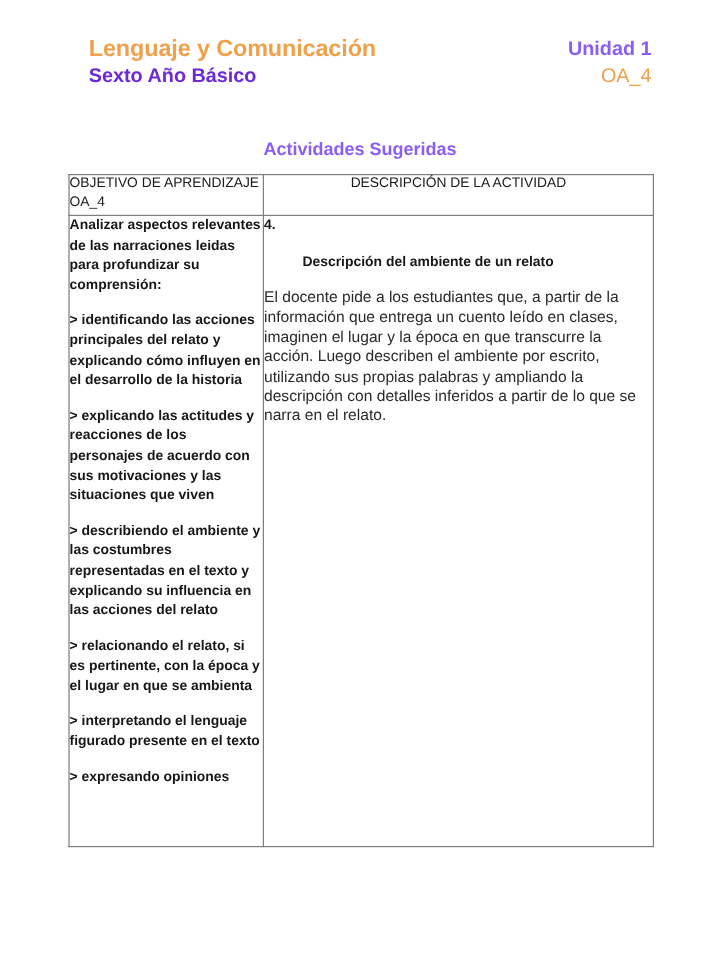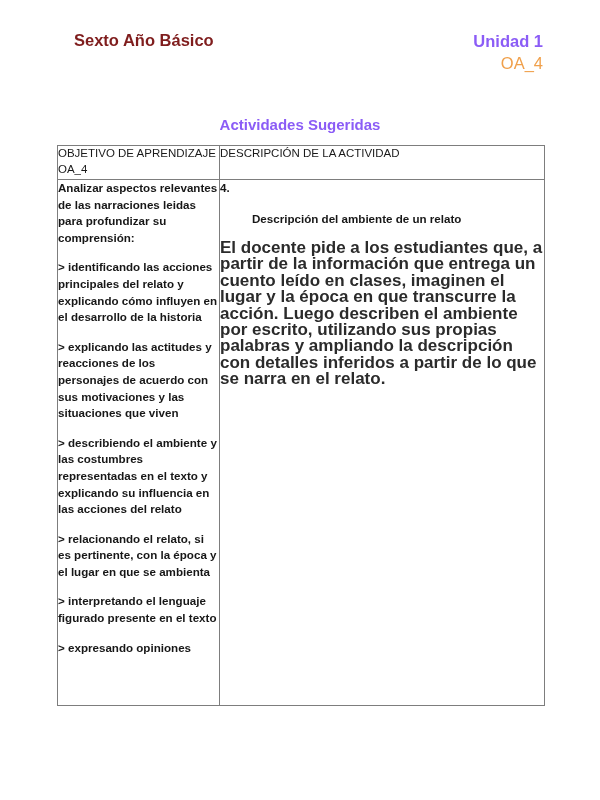--- a/index.html
+++ b/index.html
@@ -47,21 +47,21 @@
     font-size: 19.5px;
     font-weight: bold;
     color: #f0a04b;
     line-height: 23px;
     letter-spacing: -0.1px;
     white-space: nowrap;
   }
   .grade-title {
     font-size: 16.5px;
     font-weight: bold;
-    color: #7f1d1d;
+    color: #6d28d9;
     line-height: 21px;
     white-space: nowrap;
   }
   .unit-label {
     font-size: 16.5px;
     font-weight: bold;
     color: #8b5cf6;
     line-height: 23px;
     white-space: nowrap;
   }
@@ -111,21 +111,21 @@
     text-align: left;
     line-height: 15.5px;
     height: 33px;
     margin-left: 32px;
   }
   .th-description {
     padding: 5px 6px 7px 6px;
     font-size: 11.5px;
     font-weight: normal;
     color: #1a1a1a;
-    text-align: left;
+    text-align: center;
     line-height: 15.5px;
   }
 
   .td-objective {
     padding: 7px 7px 8px 6px;
     height: 525px;
   }
   .td-description {
     padding: 8px 10px 8px 7px;
   }
@@ -151,34 +151,35 @@
   }
   .activity-heading {
     font-size: 11.6px;
     font-weight: bold;
     color: #171717;
     line-height: 16px;
     margin: 0 0 13px 0;
     padding-left: 32px;
   }
   .activity-body {
-    font-size: 17px;
-    font-weight: bold;
+    font-size: 13px;
+    font-weight: normal;
     color: #2b2b2b;
     line-height: 16.4px;
     margin: 0;
   }
 </style>
 </head>
 <body>
 
 <div class="page">
 
   <div class="masthead">
     <div class="masthead-left">
+      <div class="subject-title">Lenguaje y Comunicación</div>
       <div class="grade-title">Sexto Año Básico</div>
     </div>
     <div class="masthead-right">
       <div class="unit-label">Unidad 1</div>
       <div class="oa-label">OA_4</div>
     </div>
   </div>
 
   <div class="section-title">Actividades Sugeridas</div>
 

